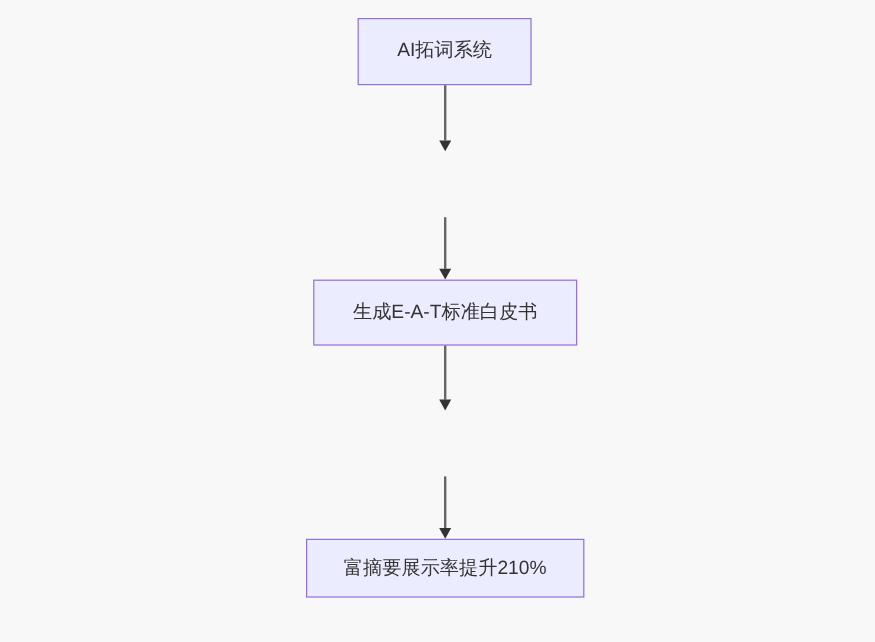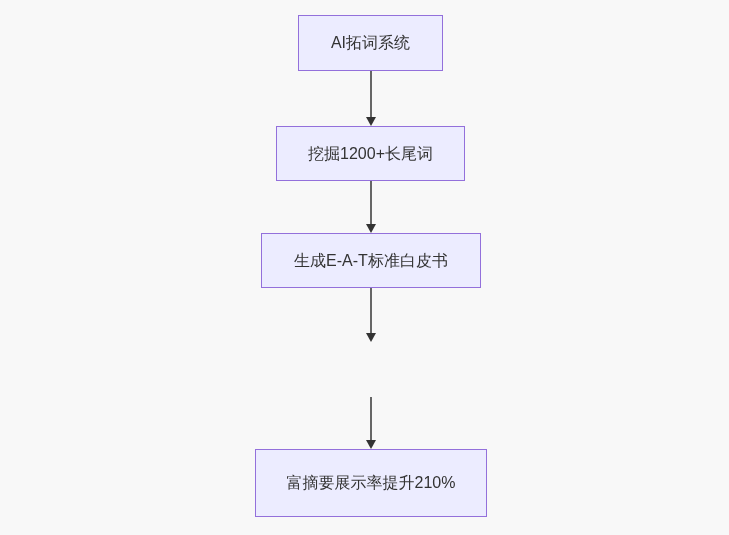--- a/index.html
+++ b/index.html
@@ -26,21 +26,21 @@
     display: flex;
     align-items: center;
     justify-content: center;
     text-align: left;
     white-space: nowrap;
   }
   .n1 { left: 298px; top: 15px;  width: 145px; height: 56px; }
   .n2 { left: 276px; top: 126px; width: 189px; height: 55px; }
   .n3 { left: 261px; top: 233px; width: 220px; height: 55px; }
   .n4 { left: 263px; top: 342px; width: 218px; height: 55px; }
-  .n5 { left: 255px; top: 449px; width: 232px; height: 68px; }
+  .n5 { left: 255px; top: 449px; width: 232px; height: 49px; }
 
   .edge-shaft {
     position: absolute;
     left: 370px;
     width: 2px;
     background: #666666;
   }
   .edge-head {
     position: absolute;
     left: 366px;
@@ -62,21 +62,20 @@
 </head>
 <body>
 
 <div class="canvas">
 
   <div class="node n1">AI拓词系统</div>
 
   <div class="edge-shaft s1"></div>
   <div class="edge-head h1"></div>
 
-  <div class="node n2">挖掘1200+长尾词</div>
 
   <div class="edge-shaft s2"></div>
   <div class="edge-head h2"></div>
 
   <div class="node n3">生成E-A-T标准白皮书</div>
 
   <div class="edge-shaft s3"></div>
   <div class="edge-head h3"></div>
 
 

